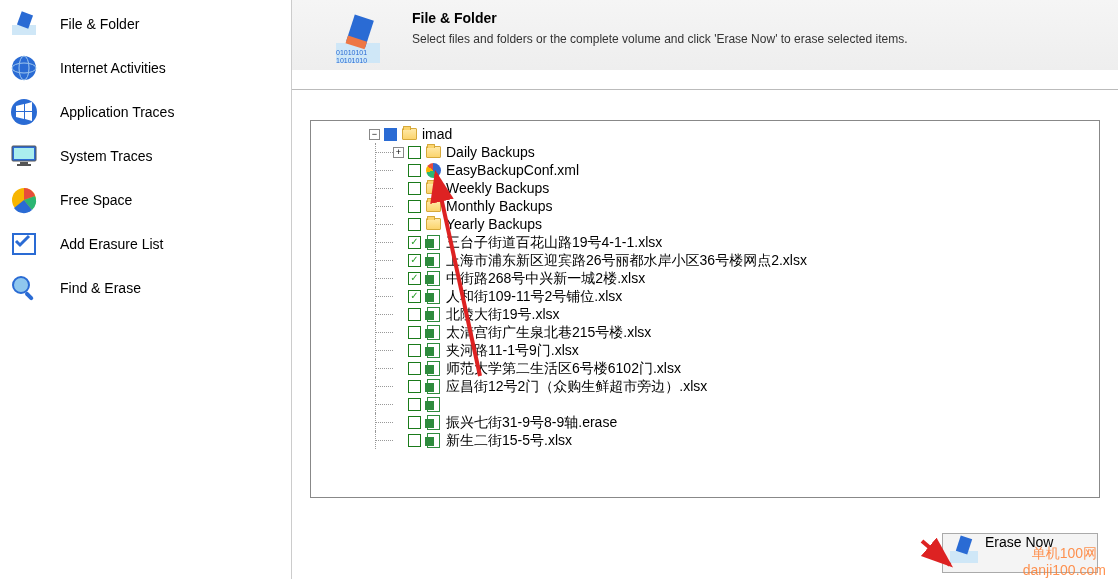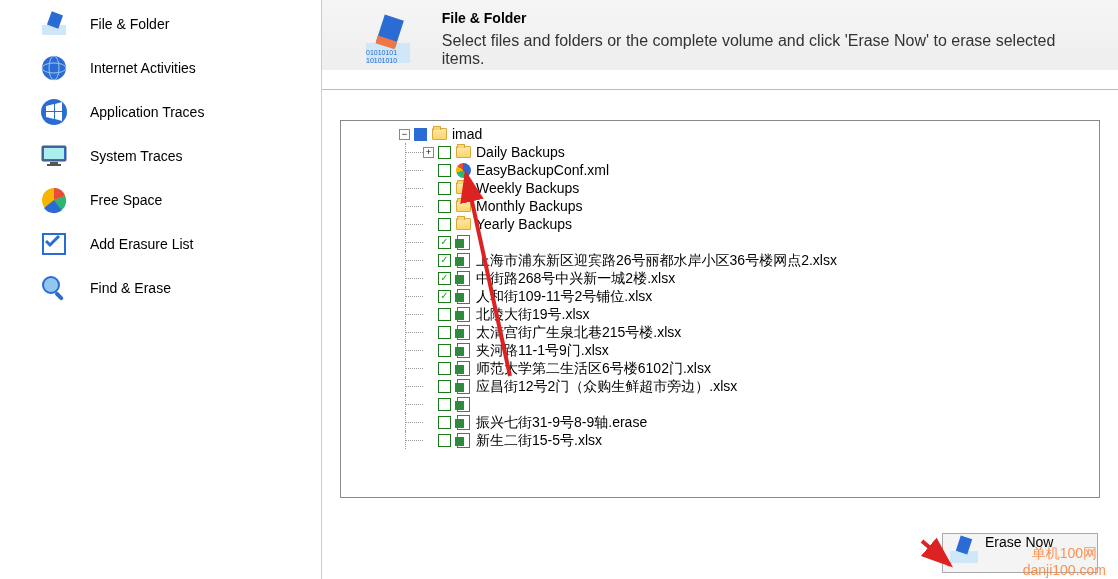--- a/index.html
+++ b/index.html
@@ -1,30 +1,30 @@
 <!DOCTYPE html>
 <html><head>
 <meta charset="utf-8">
 <style>
 * { box-sizing: border-box; margin: 0; padding: 0; }
 body { font-family: "Segoe UI", Tahoma, sans-serif; font-size: 13px; background: #fff; width: 1118px; height: 579px; overflow: hidden; position: relative; }
 
-.app { display: flex; height: 579px; margin-left: 30px; }
+.app { display: flex; height: 579px; }
 
 
 .sidebar { width: 292px; background: #fff; border-right: 1px solid #ccc; padding-top: 2px; }
 .sidebar-item { display: flex; align-items: center; padding: 8px 6px; cursor: pointer; font-size: 14px; }
 .sidebar-icon { width: 36px; height: 28px; margin-right: 18px; display: flex; align-items: center; justify-content: center; }
 
 
 .main { flex: 1; background: linear-gradient(#f5f5f5, #eeeeee 70px, #fff 70px); display: flex; flex-direction: column; position: relative; }
 .header { display: flex; padding: 10px 18px 8px 36px; border-bottom: 1px solid #bbb; height: 90px; }
 .header-icon { width: 60px; height: 60px; margin-right: 24px; display:flex;align-items:center;justify-content:center; }
 .header-text h2 { font-size: 14px; font-weight: bold; margin-bottom: 6px; }
-.header-text p { font-size: 16px; color: #333; }
+.header-text p { font-size: 12px; color: #333; }
 
 .tree-wrap { margin: 30px 18px 12px 18px; border: 1px solid #888; height: 378px; overflow: auto; background: #fff; }
 .tree { padding: 4px 2px 4px 2px; font-size: 14px; line-height: 18px; }
 .node { display: flex; align-items: center; height: 18px; white-space: nowrap; }
 .dotline { display:inline-block; height:18px; border-left: 1px dotted #999; position:relative; }
 .dotline::before { content:""; position:absolute; top:9px; left:0; width:100%; border-top:1px dotted #999; }
 .indent { display:inline-block; height:18px; }
 
 .expander { width: 11px; height: 11px; border: 1px solid #888; display:inline-flex; align-items:center; justify-content:center; font-size:9px; line-height:1; background:#fff; cursor:pointer; margin-right: 2px; }
 .expander-spacer { width: 11px; height:11px; display:inline-block; margin-right:2px; }
@@ -206,20 +206,21 @@
             <span class="label">Yearly Backups</span>
           </div>
           <div class="node">
             <span class="indent" style="width:62px"></span>
             <span class="dotline" style="width:18px"></span>
             <span class="expander-spacer"></span>
             <span class="chk checked"></span>
             <span class="ficon">
               <span class="ic-xlsx"></span>
             </span>
+            <span class="label">三台子街道百花山路19号4-1-1.xlsx</span>
           </div>
           <div class="node">
             <span class="indent" style="width:62px"></span>
             <span class="dotline" style="width:18px"></span>
             <span class="expander-spacer"></span>
             <span class="chk checked"></span>
             <span class="ficon">
               <span class="ic-xlsx"></span>
             </span>
             <span class="label">上海市浦东新区迎宾路26号丽都水岸小区36号楼网点2.xlsx</span>

